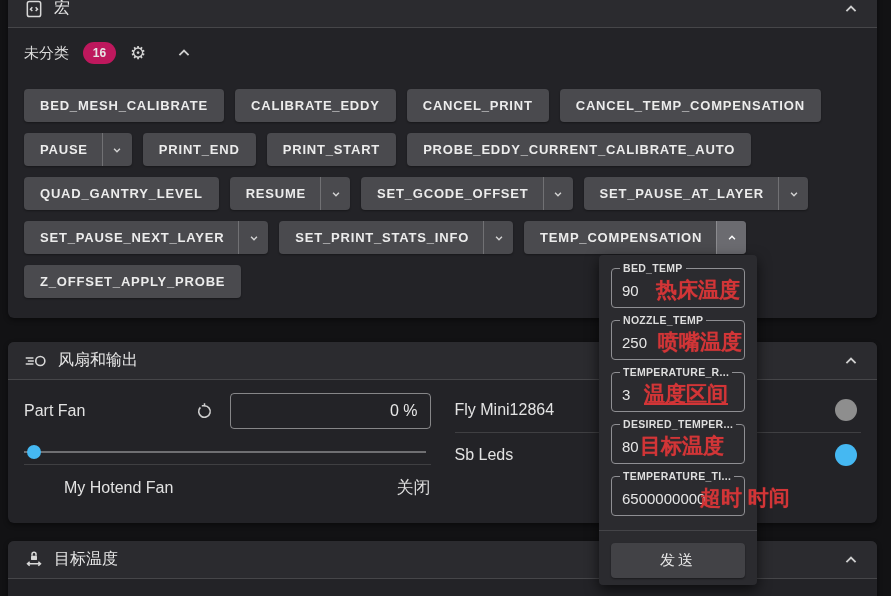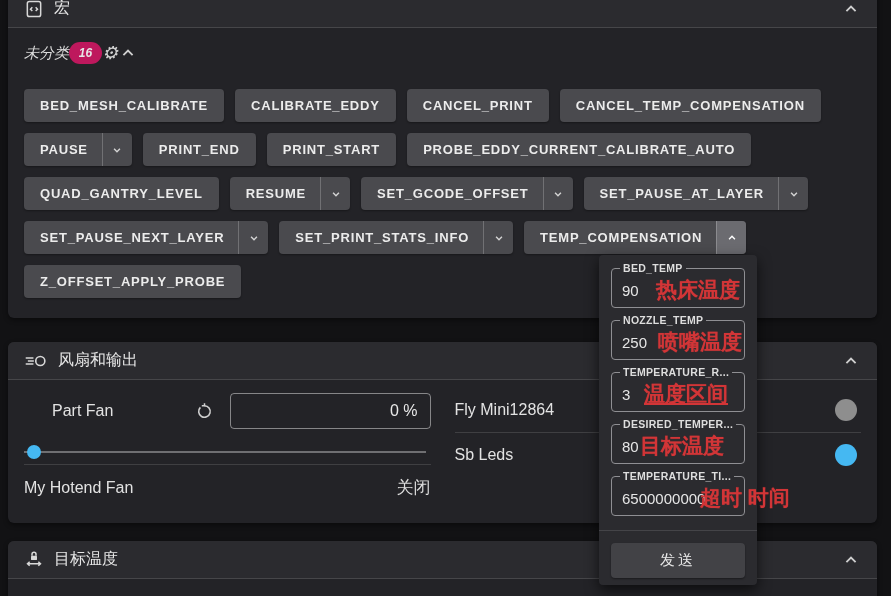--- a/index.html
+++ b/index.html
@@ -15,21 +15,21 @@
   }
   .panel-header {
     height:38px; display:flex; align-items:center; gap:10px; padding:0 16px;
     background:#2b2b2f; border-bottom:1px solid rgba(255,255,255,.13);
     border-radius:6px 6px 0 0; color:#e6e6e6; font-size:16px;
   }
   .panel-header .spacer { flex:1; }
   .icon-svg { display:block; }
   
   #macro-panel { top:-10px; padding-bottom:20px; }
-  .section-row { height:50px; display:flex; align-items:center; padding:0 16px;font-style:italic; }
+  .section-row { height:50px; display:flex; align-items:center; gap:14px; padding:0 16px; }
   .section-title { color:#dcdcdc; font-size:15px; }
   .badge {
     min-width:33px; height:22px; border-radius:11px; background:#be185d;
     color:#e6e6e6; font-size:12px; font-weight:bold;
     display:flex; align-items:center; justify-content:center; padding:0 8px;
   }
   .gear { color:#d2d2d2; font-size:18px; line-height:1; cursor:default; }
   .btn-row { display:flex; gap:11px; padding:0 16px; margin-top:11px; }
   .btn-row:first-of-type { margin-top:10px; }
   .mbtn {
@@ -42,35 +42,35 @@
   .split-chev {
     align-self:stretch; width:30px; margin-left:14px;
     border-left:1px solid rgba(255,255,255,.22);
     display:flex; align-items:center; justify-content:center;
     border-radius:0 4px 4px 0;
   }
   .split-chev.active { background:#6b6b70; }
   
   #fans-panel { top:342px; height:181px; }
   .fans-body { display:grid; grid-template-columns:1fr 1fr; column-gap:24px; padding:8px 16px 0; }
-  .fan-row { display:flex; align-items:center; height:46px; gap:16px; color:#e2e2e2; font-size:16px;margin-left:28px; }
+  .fan-row { display:flex; align-items:center; height:46px; gap:16px; color:#e2e2e2; font-size:16px; }
   .fan-row .name { flex:1; }
   .pct-input {
     width:201px; height:36px; background:transparent; border:1px solid rgba(255,255,255,.45);
     border-radius:4px; color:#e8e8e8; font-size:16px; text-align:right; padding:0 12px;
     font-family:"Liberation Sans", sans-serif;
   }
   .slider { position:relative; height:20px; margin:8px 0 2px; }
   .slider .track { position:absolute; left:0; right:5px; top:9px; height:2px; background:rgba(255,255,255,.35); }
   .slider .thumb { position:absolute; top:3px; width:14px; height:14px; border-radius:50%; }
   .col-divider { border-top:1px solid rgba(255,255,255,.13); }
   .out-row { display:flex; align-items:center; height:44px; color:#e2e2e2; font-size:16px; }
   .out-row .name { flex:1; }
   .led { width:22px; height:22px; border-radius:50%; margin-right:4px; }
-  .hotend-row { display:flex; align-items:center; height:45px; color:#dcdcdc; font-size:17px; }
+  .hotend-row { display:flex; align-items:center; height:45px; color:#dcdcdc; font-size:17px;margin-left:40px; }
   .hotend-row .name { flex:1; font-size:16px; color:#e2e2e2; }
   
   #limits-panel { top:541px; height:70px; }
   
   .dropdown {
     position:absolute; left:599px; top:255px; width:158px; height:330px;
     background:#2b2b2f; border-radius:4px; z-index:10;
     box-shadow:0 5px 14px rgba(0,0,0,.65); padding-top:13px;
   }
   .field { position:relative; margin:0 12px 12px; height:40px;

